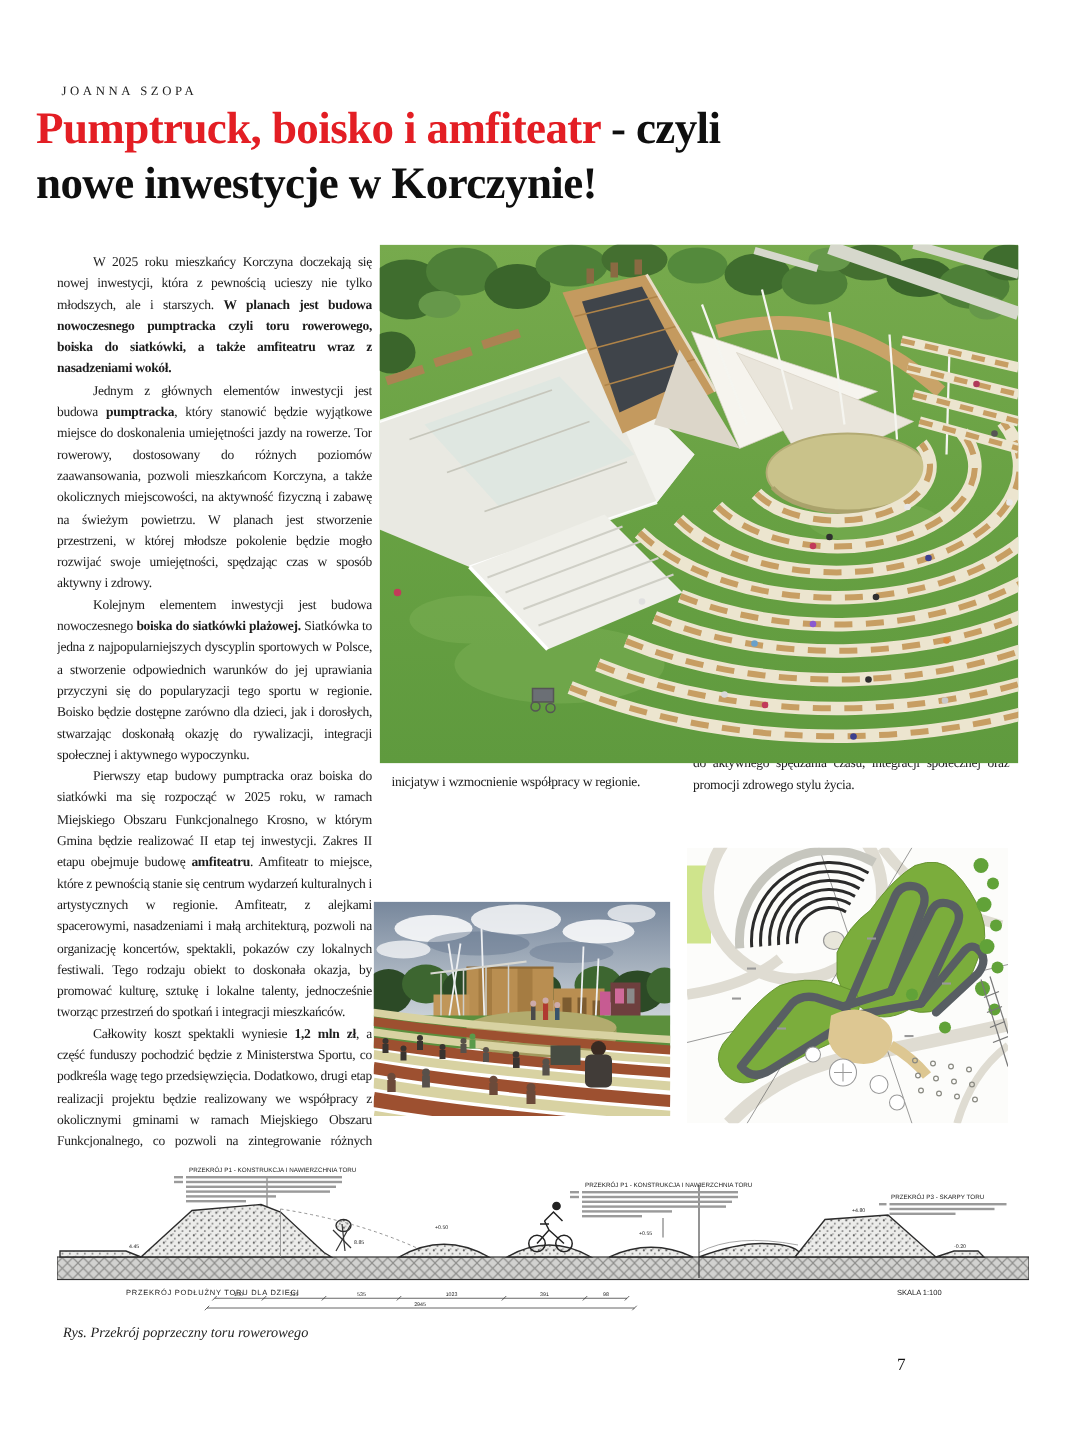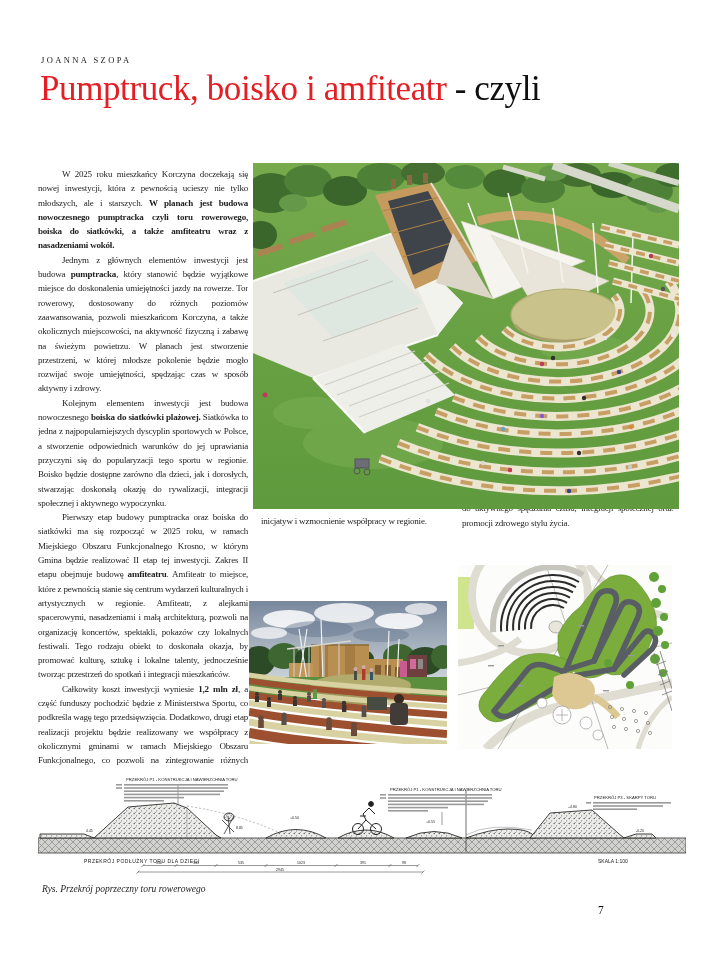--- a/index.html
+++ b/index.html
@@ -2,21 +2,21 @@
 <html lang="pl"><head>
 <meta charset="utf-8">
 <style>
   * { margin:0; padding:0; box-sizing:border-box; }
   html,body { width:711px; height:960px; background:#ffffff; }
   body { position:relative; font-family:"Liberation Serif", serif; color:#1c1c1c; overflow:hidden; }
   .page { position:absolute; left:0; top:0; width:711px; height:960px; background:#ffffff; }
 
   .byline { position:absolute; left:41px; top:39px; font-size:8.5px; font-weight:normal;
             letter-spacing:2.4px; color:#222;margin-top:16px; }
-  .title { position:absolute; left:40px; top:67px; width:630px; font-size:35px; font-weight:normal;
+  .title { position:absolute; left:24px; top:67px; width:630px; font-size:30px; font-weight:bold;
            line-height:1.24; letter-spacing:-0.4px; color:#0f0f0f; }
   .title .red { color:#e31e24; }
 
   .col { position:absolute; font-size:9px; line-height:14.3px; letter-spacing:-0.2px;
          text-align:justify; color:#1d1d1d; overflow:hidden; hyphens:auto; }
   .col p { text-indent:24px; }
   .col p.noindent { text-indent:0; }
   .col b { font-weight:bold;margin-top:24px; }
   #col-left  { left:38px;  top:167px; width:210px; height:598px; }
   #col-mid   { left:261px; top:514px; width:208px; height:87px;  }
@@ -36,28 +36,29 @@
 </style>
 </head>
 <body>
 
 <div class="page">
 
   <div class="byline">JOANNA SZOPA</div>
 
   <div class="title">
     <div><span class="red">Pumptruck, boisko i amfiteatr</span><span> - czyli</span></div>
+    <div>nowe inwestycje w Korczynie!</div>
   </div>
 
   <div class="col" id="col-left">
     <p><span>W 2025 roku mieszkańcy Korczyna doczekają się nowej inwestycji, która z pewnością ucieszy nie tylko młodszych, ale i starszych. </span><b>W planach jest budowa nowoczesnego pumptracka czyli toru rowerowego, boiska do siatkówki, a także amfiteatru wraz z nasadzeniami wokół.</b></p>
     <p><span>Jednym z głównych elementów inwestycji jest budowa </span><b>pumptracka</b><span>, który stanowić będzie wyjątkowe miejsce do doskonalenia umiejętności jazdy na rowerze. Tor rowerowy, dostosowany do różnych poziomów zaawansowania, pozwoli mieszkańcom Korczyna, a także okolicznych miejscowości, na aktywność fizyczną i zabawę na świeżym powietrzu. W planach jest stworzenie przestrzeni, w której młodsze pokolenie będzie mogło rozwijać swoje umiejętności, spędzając czas w sposób aktywny i zdrowy.</span></p>
     <p><span>Kolejnym elementem inwestycji jest budowa nowoczesnego </span><b>boiska do siatkówki plażowej.</b><span> Siatkówka to jedna z najpopularniejszych dyscyplin sportowych w Polsce, a stworzenie odpowiednich warunków do jej uprawiania przyczyni się do popularyzacji tego sportu w regionie. Boisko będzie dostępne zarówno dla dzieci, jak i dorosłych, stwarzając doskonałą okazję do rywalizacji, integracji społecznej i aktywnego wypoczynku.</span></p>
     <p><span>Pierwszy etap budowy pumptracka oraz boiska do siatkówki ma się rozpocząć w 2025 roku, w ramach Miejskiego Obszaru Funkcjonalnego Krosno, w którym Gmina będzie realizować II etap tej inwestycji. Zakres II etapu obejmuje budowę </span><b>amfiteatru</b><span>. Amfiteatr to miejsce, które z pewnością stanie się centrum wydarzeń kulturalnych i artystycznych w regionie. Amfiteatr, z alejkami spacerowymi, nasadzeniami i małą architekturą, pozwoli na organizację koncertów, spektakli, pokazów czy lokalnych festiwali. Tego rodzaju obiekt to doskonała okazja, by promować kulturę, sztukę i lokalne talenty, jednocześnie tworząc przestrzeń do spotkań i integracji mieszkańców.</span></p>
-    <p><span>Całkowity koszt inwestycji wyniesie </span><b>1,2 mln zł</b><span>, a część funduszy pochodzić będzie z Ministerstwa Sportu, co podkreśla wagę tego przedsięwzięcia. Dodatkowo, drugi etap realizacji projektu będzie realizowany we współpracy z okolicznymi gminami w ramach Miejskiego Obszaru Funkcjonalnego, co pozwoli na zintegrowanie różnych lokalnych</span></p>
+    <p><span>Całkowity koszt spektakli wyniesie </span><b>1,2 mln zł</b><span>, a część funduszy pochodzić będzie z Ministerstwa Sportu, co podkreśla wagę tego przedsięwzięcia. Dodatkowo, drugi etap realizacji projektu będzie realizowany we współpracy z okolicznymi gminami w ramach Miejskiego Obszaru Funkcjonalnego, co pozwoli na zintegrowanie różnych lokalnych</span></p>
   </div>
   <div class="col" id="col-mid">
     <p class="noindent"><span>inicjatyw i wzmocnienie współpracy w regionie.</span></p>
   </div>
   <div class="col" id="col-right">
     <p class="noindent"><span>nia lokalnej przestrzeni publicznej, która stanie się miejscem do aktywnego spędzania czasu, integracji społecznej oraz promocji zdrowego stylu życia.</span></p>
   </div>
 
   <div class="fig" id="fig-main">
     <svg width="426" height="346" viewBox="0 0 426 346">

